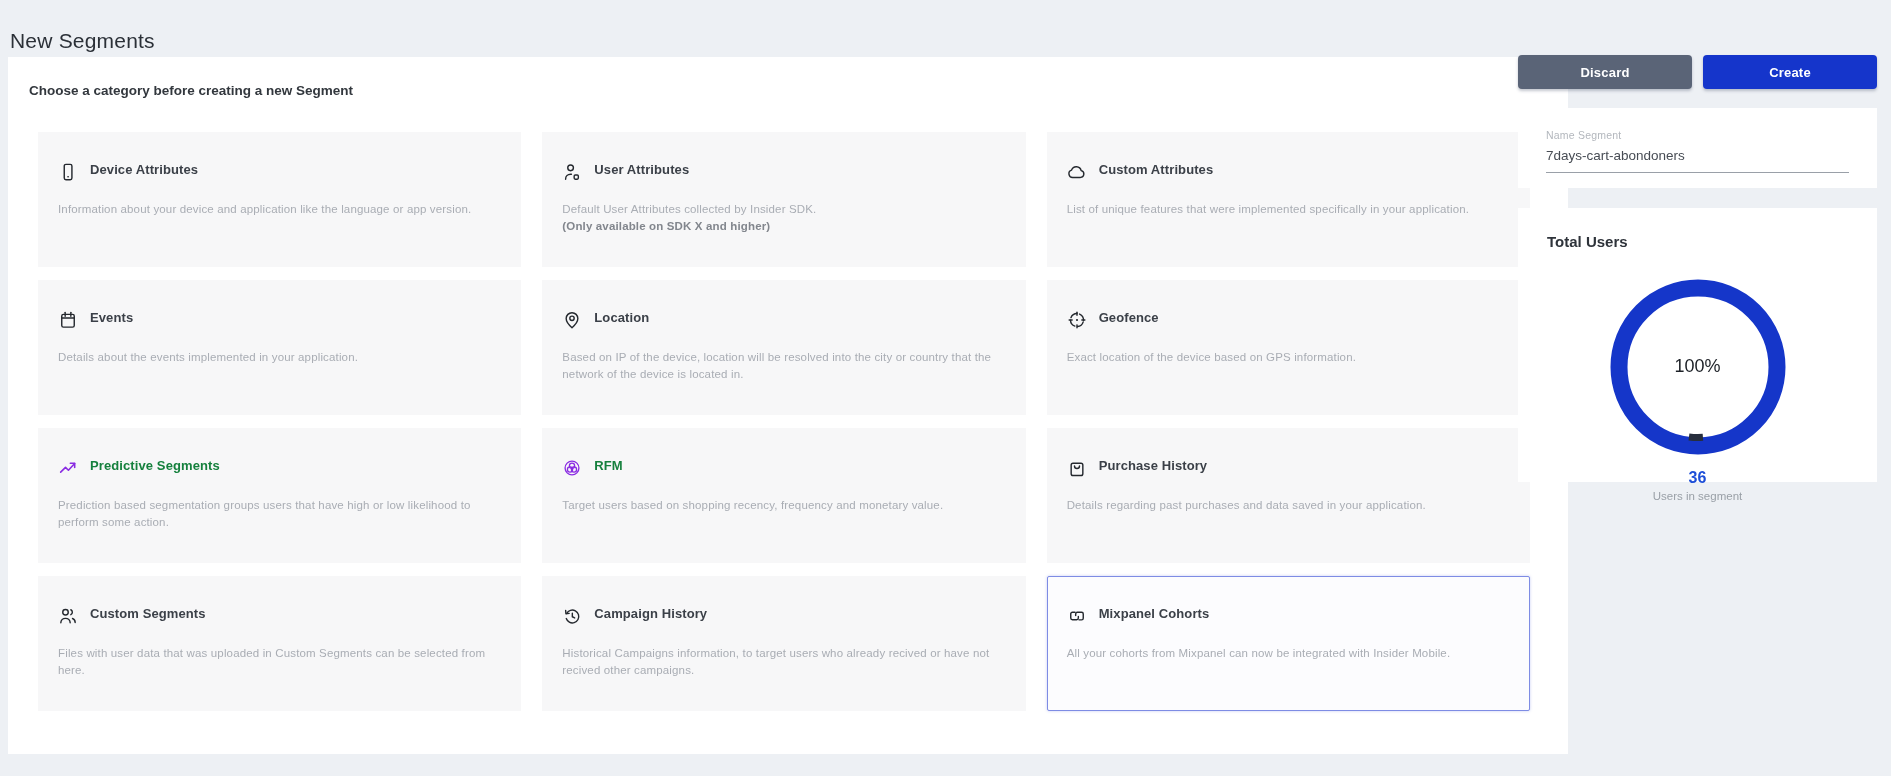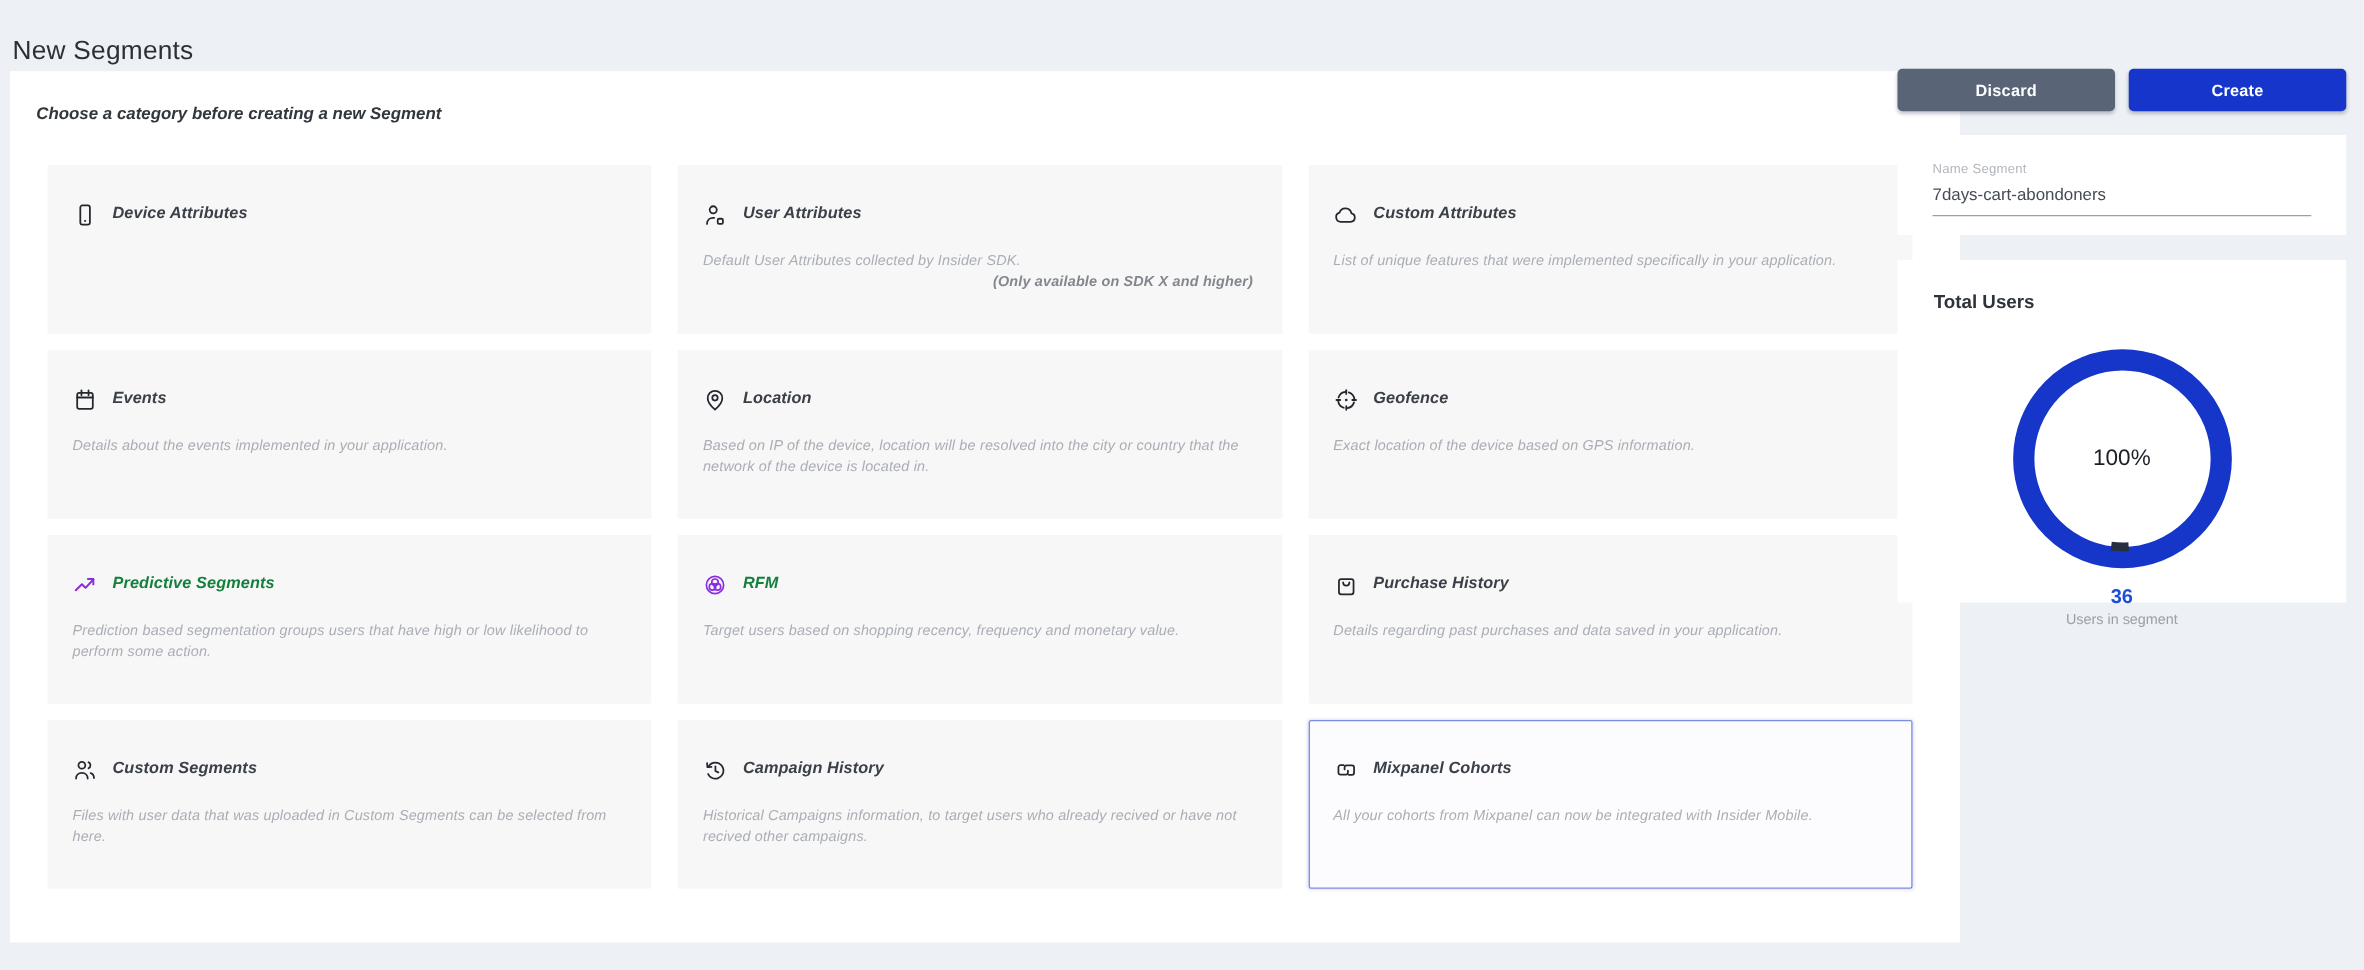--- a/index.html
+++ b/index.html
@@ -12,21 +12,20 @@
     overflow:hidden;
   }
   .page-title {
     position:absolute; left:10px; top:29px;
     font-size:21px; font-weight:500; color:#2b3037; letter-spacing:.2px;
   }
   
   .main-panel {
     position:absolute; left:8px; top:57px; width:1560px; height:697px;
     background:#ffffff;
-    font-style:italic;
   }
   .panel-heading {
     position:absolute; left:21px; top:26px;
     font-size:13.5px; font-weight:700; color:#32373d;
   }
   .cards-grid {
     position:absolute; left:30px; right:38px; top:75px;
     display:grid; grid-template-columns:repeat(3,1fr);
     column-gap:21px; row-gap:13px; grid-auto-rows:135px;
   }
@@ -44,21 +43,21 @@
   }
   .card-head { display:flex; gap:12px; height:22px; }
   .card-icon { width:20px; height:20px; color:#24282e; flex:0 0 auto; }
   .card.accent .card-icon { color:#8a2ce2; }
   .card-title { font-size:13px; font-weight:700; color:#3b4048; letter-spacing:.1px; }
   .card.accent .card-title { color:#15803d; }
   .card-desc {
     margin-top:17px; font-size:11.5px; line-height:16.5px;
     color:#a9adb4; letter-spacing:.15px; max-width:440px;
   }
-  .card-desc .line.bold { font-weight:700; color:#82868d;text-align:right; }
+  .card-desc .line.bold { font-weight:700; color:#82868d; }
   
   .sidebar { position:absolute; left:1518px; top:55px; width:359px; }
   .btn-row { display:flex; gap:11px; }
   .btn {
     flex:1; height:34px; border:none; border-radius:4px;
     color:#ffffff; font-family:inherit; font-size:13px; font-weight:700;
     cursor:pointer; box-shadow:0 2px 3px rgba(60,70,95,.30);
     letter-spacing:.2px;
   }
   .btn-discard { background:#5a6477; }
@@ -154,20 +153,23 @@
 <div class="main-panel">
   <div class="panel-heading">Choose a category before creating a new Segment</div>
   <div class="cards-grid">
   <div class="card">
     <div class="card-head">
       <svg class="card-icon">
             <use href="#icon-device"></use>
           </svg>
       <span class="card-title">Device Attributes</span>
     </div>
+    <div class="card-desc">
+          <div class="line">Information about your device and application like the language or app version.</div>
+        </div>
   </div>
 
   <div class="card">
     <div class="card-head">
       <svg class="card-icon">
             <use href="#icon-user"></use>
           </svg>
       <span class="card-title">User Attributes</span>
     </div>
     <div class="card-desc">

